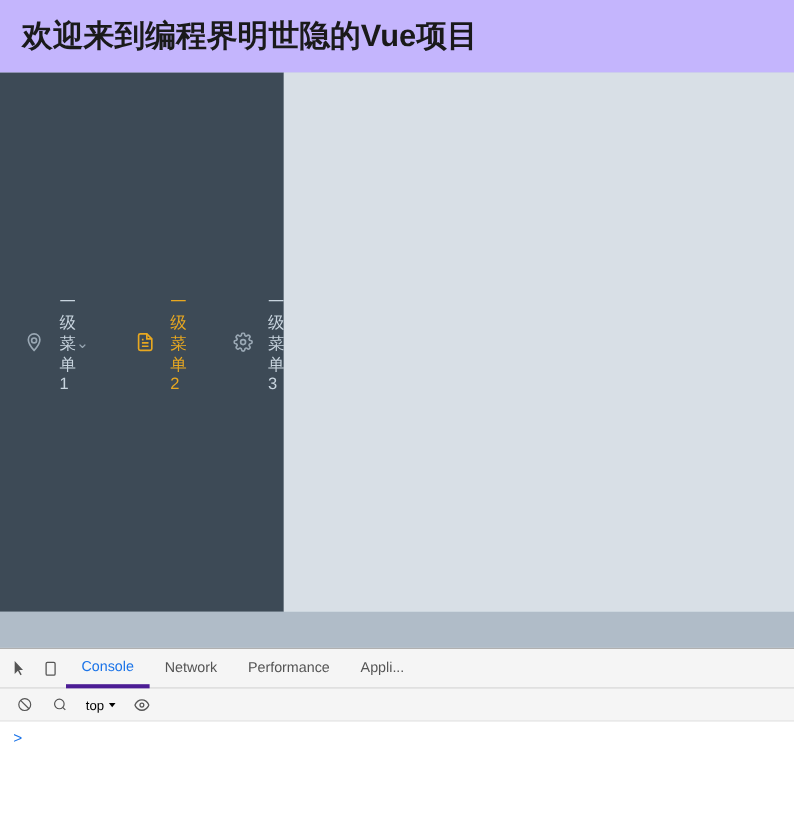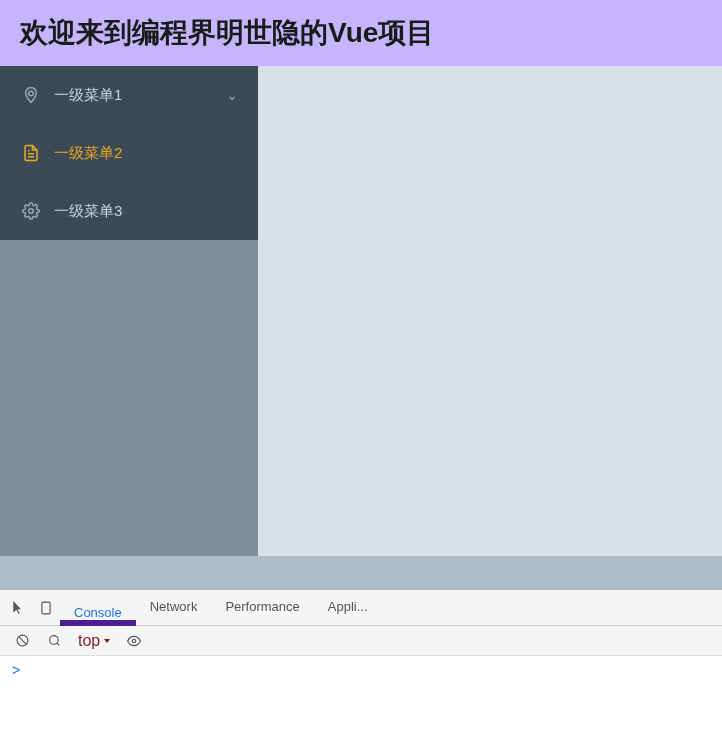--- a/index.html
+++ b/index.html
@@ -22,21 +22,21 @@
     .app-main {
       display: flex;
       height: 490px;
     }
 
     
     .sidebar {
       width: 258px;
       background: #3d4a56;
       display: flex;
-      flex-direction: column;
+      flex-direction: row;
     }
 
     .sidebar-item {
       display: flex;
       align-items: center;
       padding: 18px 20px;
       cursor: pointer;
       position: relative;
     }
 
@@ -117,22 +117,21 @@
       display: flex;
       align-items: center;
       font-size: 13px;
       color: #555;
       cursor: pointer;
       border-bottom: 2px solid transparent;
       white-space: nowrap;
     }
     .devtools-tab.active {
       color: #1a73e8;
-      border-bottom: 6px solid #4c1d95;
-      align-items: flex-end;
+      border-bottom: 4px solid #4c1d95;
     }
 
     
     .devtools-secondary-toolbar {
       display: flex;
       align-items: center;
       background: #f5f5f5;
       border-bottom: 1px solid #ddd;
       padding: 0 8px;
       height: 30px;
@@ -140,22 +139,22 @@
     }
 
     .devtools-top-selector {
       display: flex;
       align-items: center;
       gap: 2px;
       padding: 2px 6px;
       border: none;
       background: transparent;
       cursor: pointer;
-      font-size: 16px;
-      color: #7f1d1d;
+      font-size: 12px;
+      color: #000000;
       border-radius: 3px;
     }
 
     .devtools-eye-btn {
       width: 24px;
       height: 24px;
       border: none;
       background: transparent;
       cursor: pointer;
       display: flex;

